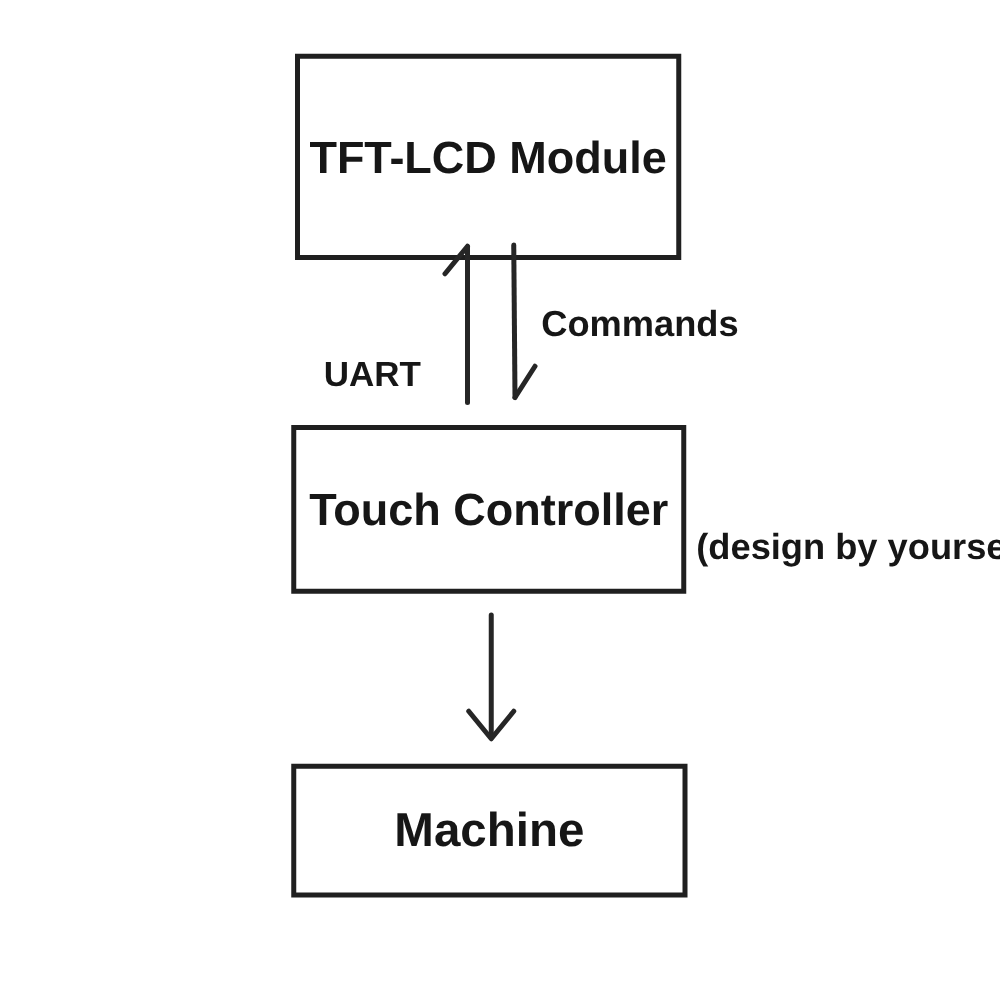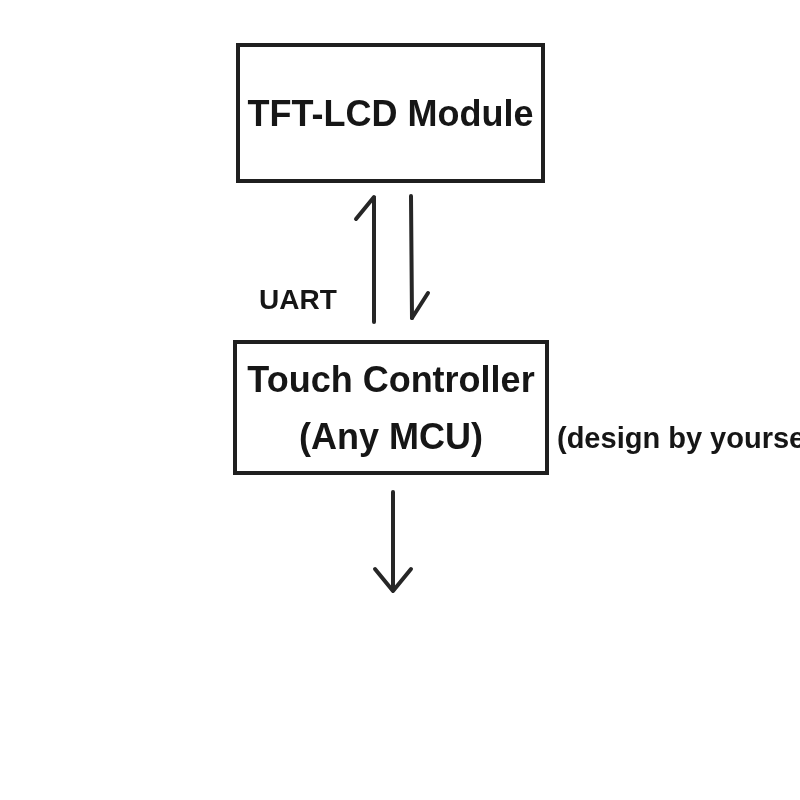--- a/index.html
+++ b/index.html
@@ -29,21 +29,21 @@
     justify-content:center;
     text-align:center;
     font-weight:bold;
   }
   .node .nline{
     display:block;
     line-height:57px;
     white-space:nowrap;
   }
   #box-tft{
-    left:236px; top:43px; width:309px; height:140px;
+    left:236px; top:43px; width:309px; height:165px;
     font-size:36px;
   }
   #box-main{
     left:233px; top:340px; width:316px; height:135px;
     font-size:36px;
   }
   #box-machine{
     left:233px; top:611px; width:317px; height:107px;
     font-size:38px;
   }
@@ -100,22 +100,25 @@
       <path d="M411 196 L412 318"></path>
       <path d="M412 318 L428 293"></path>
     </g>
     <g>
       <path d="M393 492 L393 589"></path>
       <polyline points="375,569 393,591 411,569"></polyline>
     </g>
   </svg>
 
   <span class="edge-label" id="label-uart">UART</span>
+  <span class="edge-label" id="label-commands">Commands</span>
 
   <div class="node" id="box-main">
     <span class="nline">Touch Controller</span>
-    <span class="nline">(Any MCU)</span>
   </div>
 
   <span class="edge-label" id="label-design">(design by yourself)</span>
 
+  <div class="node" id="box-machine">
+    <span class="nline">Machine</span>
+  </div>
 
 </div>
 
 </body></html>

